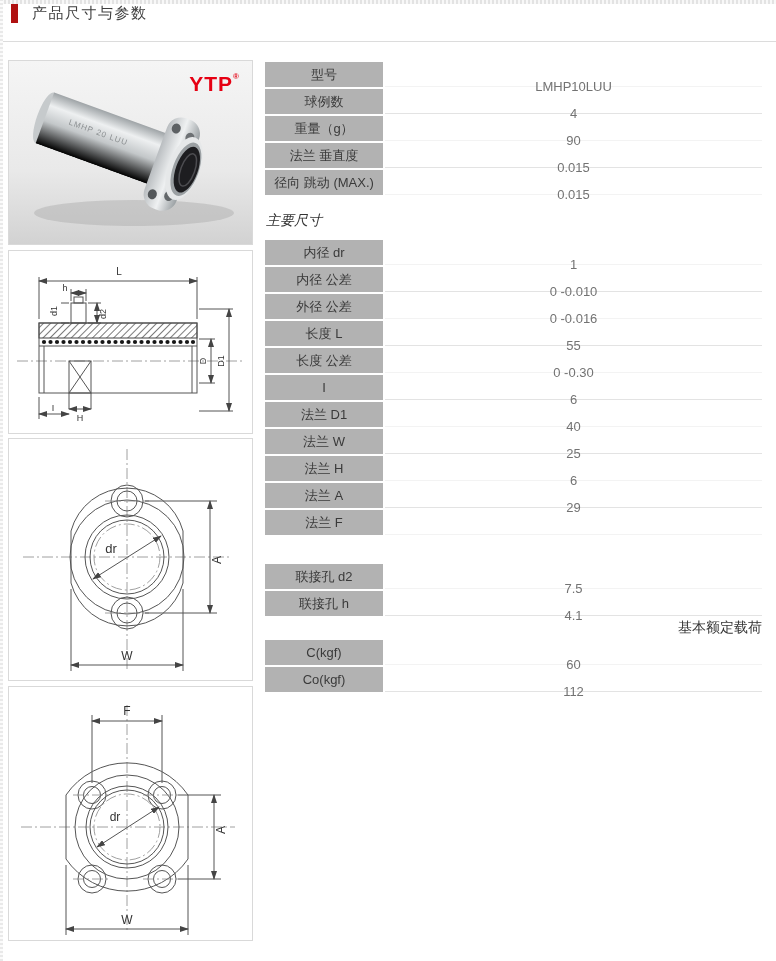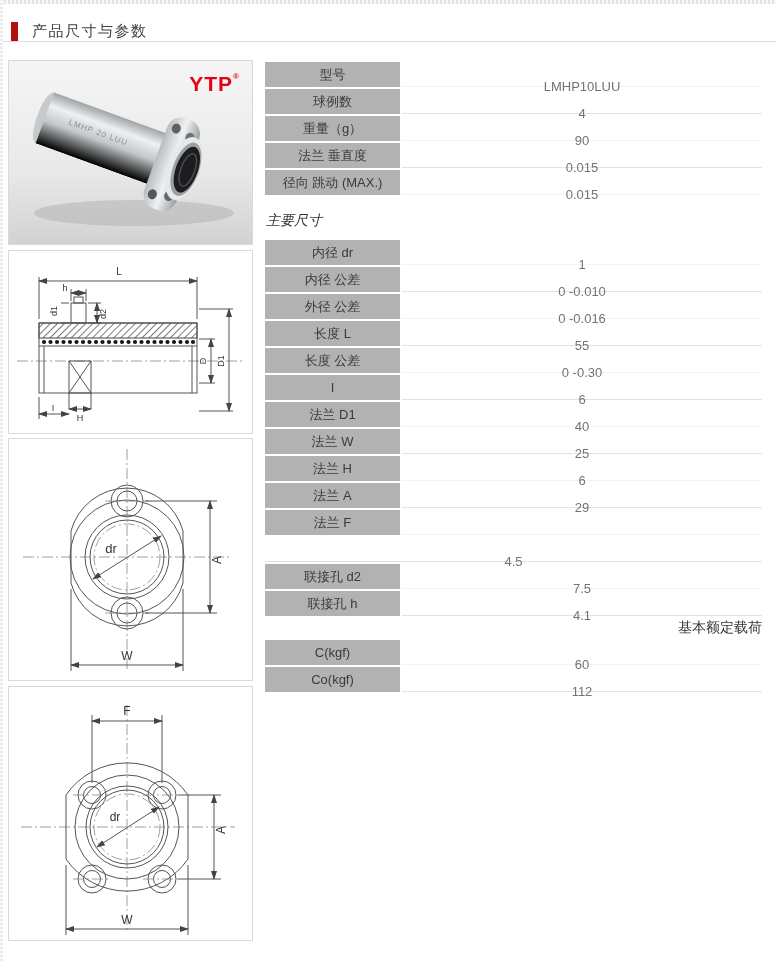--- a/index.html
+++ b/index.html
@@ -8,37 +8,37 @@
     font-family:"Liberation Sans","DejaVu Sans",sans-serif;
     color:#3c3c3c;overflow:hidden;
   }
   
   .edge-top{position:absolute;top:0;left:0;width:776px;height:4px;
     background-image:repeating-linear-gradient(90deg,#e3e3e3 0 2px,#f8f8f8 2px 4px);}
   .edge-left{position:absolute;top:0;left:0;width:3px;height:961px;
     background-image:repeating-linear-gradient(0deg,#e9e9e9 0 2px,#fbfbfb 2px 4px);}
 
   .header{position:absolute;top:4px;left:3px;right:0;height:37px;
-    border-bottom:1px solid #dcdcdc;display:flex;align-items:flex-end;background:#fff;}
+    border-bottom:1px solid #dcdcdc;display:flex;align-items:flex-start;background:#fff;}
   .red-bar{width:7px;height:19px;background:var(--accent_red,#b01111);margin-left:8px;}
   .page-title{margin-left:14px;font-size:15px;color:#404040;letter-spacing:1.5px;}
 
   .left-col{position:absolute;left:8px;top:60px;width:245px;}
   .imgbox{border:1px solid #d9d9d9;background:#fff;box-sizing:border-box;width:245px;overflow:hidden;position:relative;}
   .box-photo{height:185px;margin-bottom:5px;}
   .box-sect{height:184px;margin-bottom:4px;}
   .box-oval{height:243px;margin-bottom:5px;}
   .box-sq{height:255px;}
   .logo{position:absolute;top:12px;right:12px;font-weight:bold;font-size:21px;
     color:var(--logo_red,#e60013);letter-spacing:1px;line-height:1;}
   .logo sup{font-size:8px;vertical-align:top;}
 
   .right-col{position:absolute;left:265px;top:62px;width:497px;}
   .spec-row{display:flex;height:25px;margin-bottom:2px;}
-  .cell-label{width:135px;background:var(--label_cell,#b2b2b2);color:#3a3a3a;
+  .cell-label{width:118px;background:var(--label_cell,#b2b2b2);color:#3a3a3a;
     display:flex;align-items:center;justify-content:center;font-size:13px;flex:none;margin-right:2px;}
   .cell-value{flex:1;display:flex;align-items:center;justify-content:center;font-size:13px;color:#737373;margin-top:24px;}
   .spec-table .spec-row:nth-child(odd)  .cell-value{background:var(--row_light,#f3f3f3);}
   .spec-table .spec-row:nth-child(even) .cell-value{background:var(--row_dark,#e3e3e3);}
   .section-heading{font-size:14px;color:#333;line-height:18px;}
   .h-main{margin:16px 0 11px 1px;font-style:italic;}
   .h-load{margin:2px 0 4px 1px;text-align:right;}
 
   svg{display:block;}
   .thin{stroke:#555;stroke-width:1;fill:none;}
@@ -339,21 +339,20 @@
     </div>
     <div class="spec-row">
       <div class="cell-label">法兰 A</div>
       <div class="cell-value">29</div>
     </div>
     <div class="spec-row">
       <div class="cell-label">法兰 F</div>
       <div class="cell-value"></div>
     </div>
     <div class="spec-row">
-      <div class="cell-value">4.5</div>
     </div>
     <div class="spec-row">
       <div class="cell-label">联接孔 d2</div>
       <div class="cell-value">7.5</div>
     </div>
     <div class="spec-row">
       <div class="cell-label">联接孔 h</div>
       <div class="cell-value">4.1</div>
     </div>
   </div>

